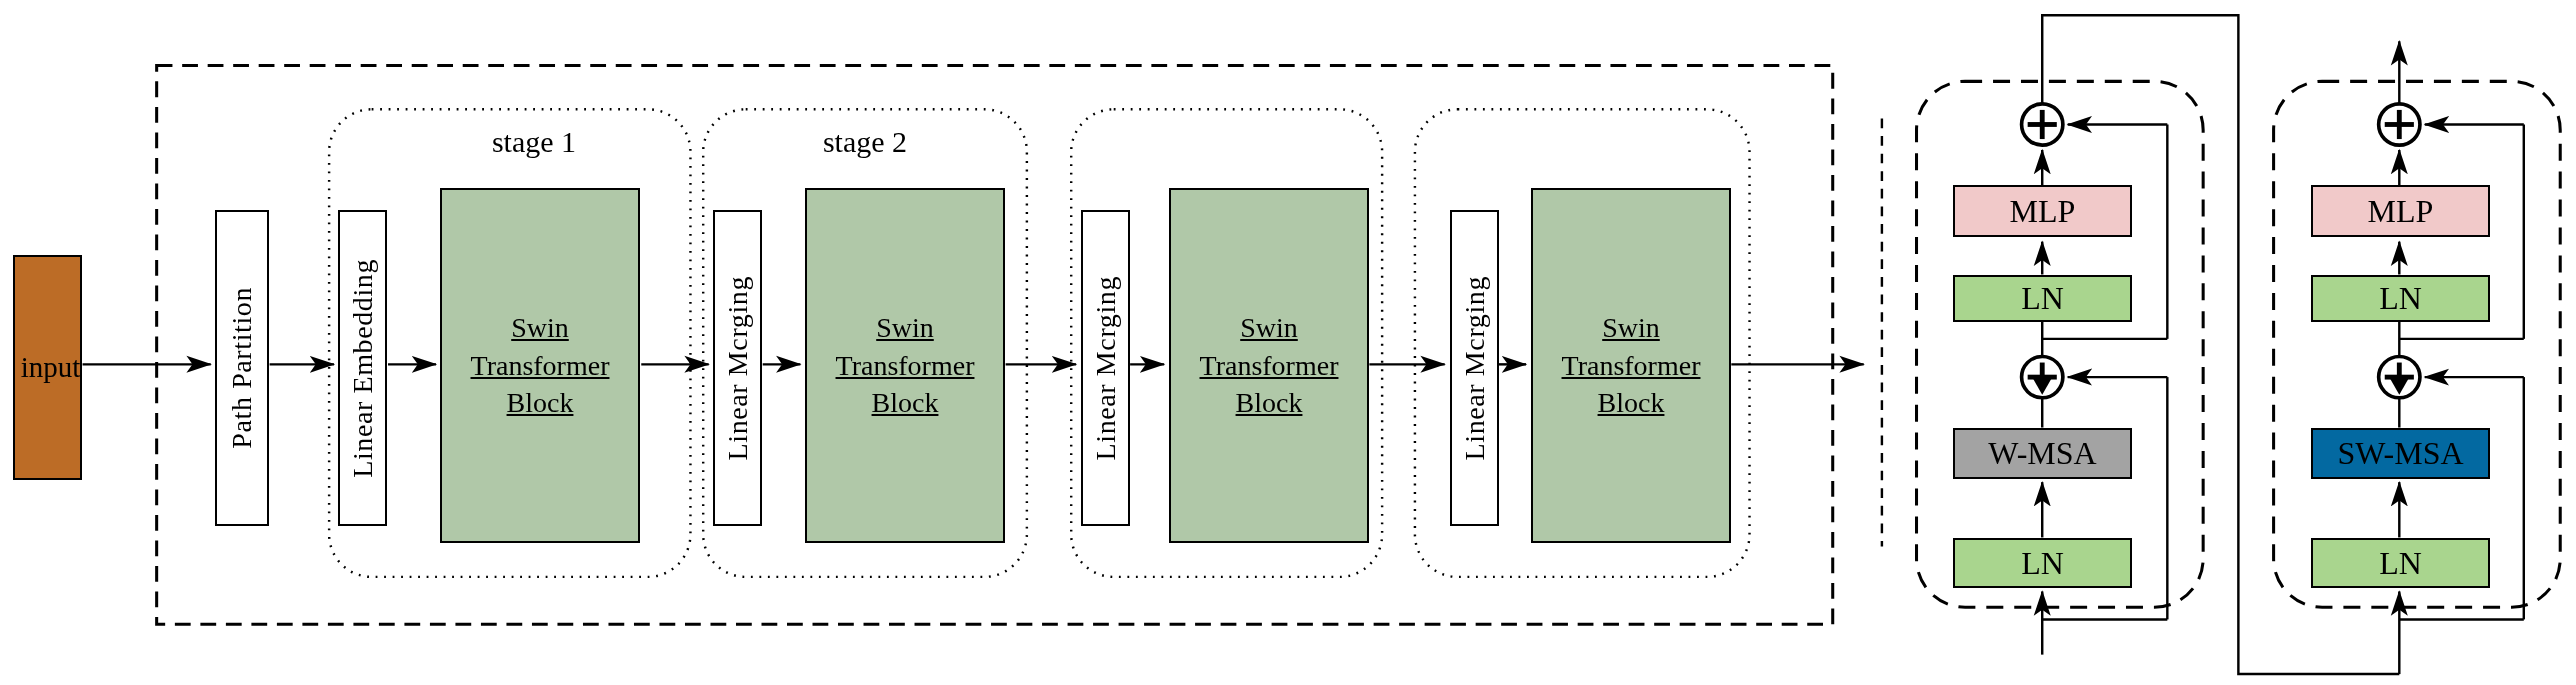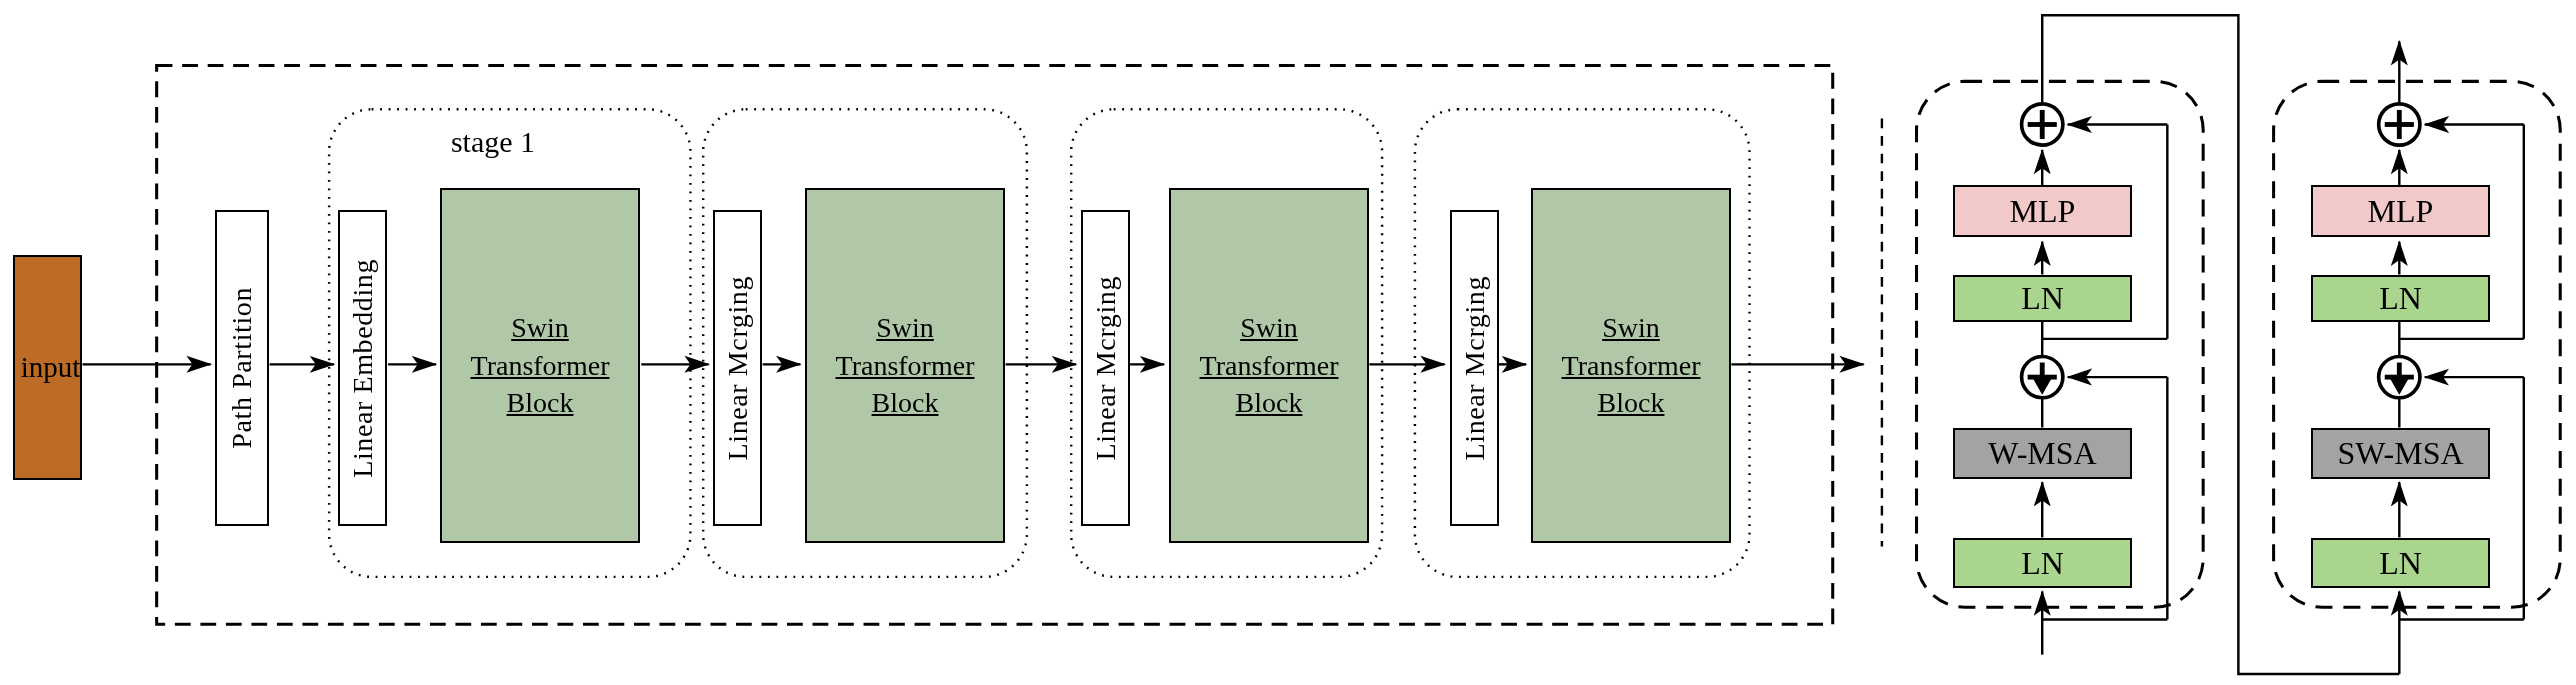--- a/index.html
+++ b/index.html
@@ -139,21 +139,22 @@
   </svg>
 
   <div class="box input-box" style="left: 13.4px; top: 255px; width: 69px; height: 225px; background-color: rgb(188, 108, 38); justify-content: flex-end;">
     <span>input</span>
   </div>
 
   <div class="box" style="left:215px;top:210px;width:54px;height:316px;">
     <span class="vtext">Path Partition</span>
   </div>
 
-  <div class="stage-label" style="left:396px;top:120px;">stage 1</div>
+  <div class="stage-label" style="left:437px;top:120px;">stage 1</div>
+  <div class="stage-label" style="left:768px;top:120px;">stage 2</div>
 
   <div class="box" style="left:338px;top:210px;width:49px;height:316px;">
     <span class="vtext">Linear Embedding</span>
   </div>
   <div class="box" style="left:713px;top:210px;width:49px;height:316px;">
     <span class="vtext">Linear Mcrging</span>
   </div>
   <div class="box" style="left:1081px;top:210px;width:49px;height:316px;">
     <span class="vtext">Linear Mcrging</span>
   </div>
@@ -186,21 +187,21 @@
   <div class="box detail-box" style="left: 1953px; top: 538px; width: 179px; height: 50px; background-color: rgb(169, 213, 142);">
     <span>LN</span>
   </div>
 
   <div class="box detail-box" style="left: 2311px; top: 185px; width: 179px; height: 52px; background-color: rgb(241, 201, 201);">
     <span>MLP</span>
   </div>
   <div class="box detail-box" style="left: 2311px; top: 275px; width: 179px; height: 47px; background-color: rgb(169, 213, 142);">
     <span>LN</span>
   </div>
-  <div class="box detail-box" style="left: 2311px; top: 428px; width: 179px; height: 51px; background-color: #a3a3a3;">
+  <div class="box detail-box" style="left: 2311px; top: 428px; width: 179px; height: 51px; background-color: #0369a1;">
     <span>SW-MSA</span>
   </div>
   <div class="box detail-box" style="left: 2311px; top: 538px; width: 179px; height: 50px; background-color: rgb(169, 213, 142);">
     <span>LN</span>
   </div>
 
 </div>
 
 
 </body></html>

